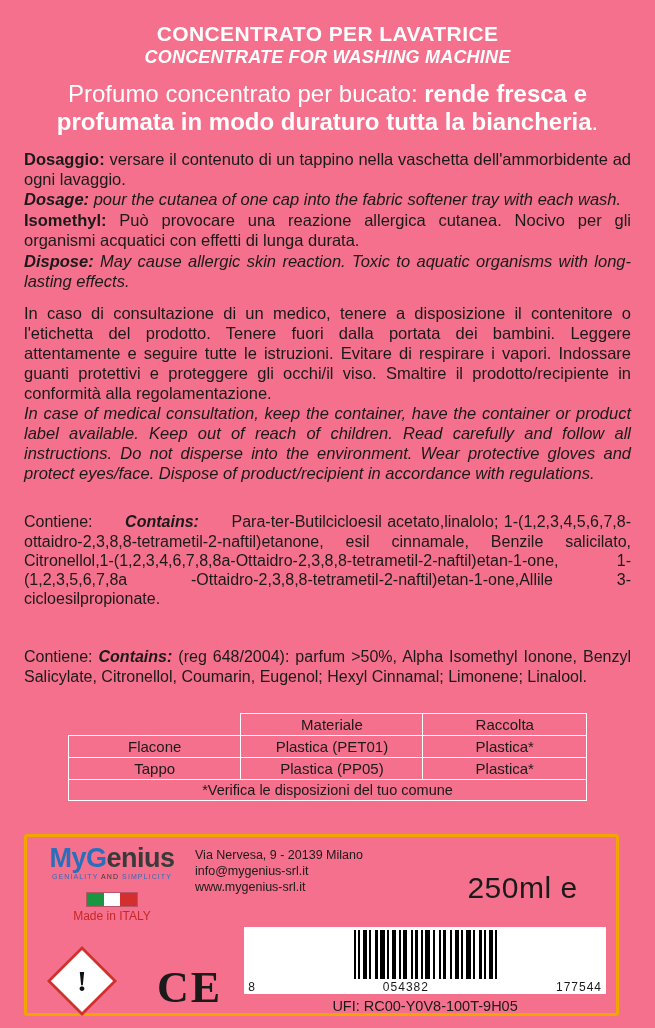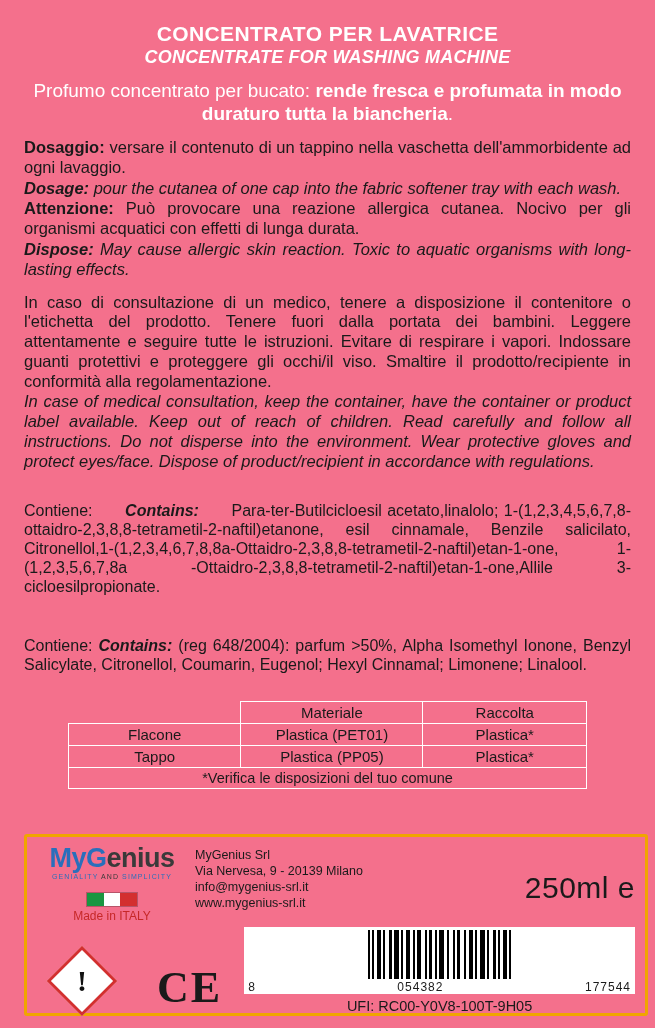--- a/index.html
+++ b/index.html
@@ -28,21 +28,21 @@
   .title-en {
     font-size: 18px;
     font-style: italic;
     font-weight: bold;
     line-height: 1.2;
     margin-top: 1px;
     letter-spacing: 0.2px;
   }
   .claim {
     margin-top: 12px;
-    font-size: 19px;
+    font-size: 24px;
     line-height: 1.18;
     color:#ffffff;
     text-align:center;
   }
   .claim b { font-weight: bold; }
   .claim .light { font-weight: normal; }
 
   .body-text { margin-top: 13px; color:#1a1a1a; }
   .para {
     font-size: 16.5px;
@@ -87,21 +87,21 @@
     font-size: 14.5px;
   }
   .col-a { width: 205px; }
   .col-b { width: 215px; }
   .col-c { width: 192px; }
 
   
   .bottom {
     position: absolute;
     left: 24px;
-    right: 7px;
+    right: 36px;
     bottom: 12px;
     height: 182px;
     background: #f4708c;
     border: 3px solid #f0a500;
     border-radius: 3px;
     padding: 8px 10px 6px 10px;
   }
   .bottom-top { display: flex; align-items: flex-start; }
   .brand { width: 150px; flex: none; text-align:center; }
   .brand .logo {
@@ -135,21 +135,21 @@
     flex: 1;
     font-size: 12.5px;
     line-height: 1.28;
     padding-left: 8px;
     padding-top: 2px;
   }
   .volume {
     width: 185px;
     flex: none;
     font-size: 30px;
-    text-align: right;
+    text-align: center;
     padding-top: 26px;
     padding-left: 18px;
     letter-spacing: 0.5px;
   }
   .bottom-bot {
     display: flex;
     align-items: flex-end;
     margin-top: 4px;
   }
   .hazard {
@@ -220,21 +220,21 @@
     <div class="title-en">CONCENTRATE FOR WASHING MACHINE</div>
   </div>
 
   <div class="claim">
     <span class="light">Profumo concentrato per bucato: </span><b>rende fresca e profumata in modo duraturo tutta la biancheria</b><span class="light">.</span>
   </div>
 
   <div class="body-text">
     <p class="para"><b>Dosaggio:</b><span> versare il contenuto di un tappino nella vaschetta dell'ammorbidente ad ogni lavaggio.</span></p>
     <p class="para en"><b>Dosage:</b><span> pour the cutanea of one cap into the fabric softener tray with each wash.</span></p>
-    <p class="para"><b>Attenzione:</b><span> Può provocare una reazione allergica cutanea. Nocivo per gli organismi acquatici con effetti di lunga durata.</span></p>
+    <p class="para"><b>Isomethyl:</b><span> Può provocare una reazione allergica cutanea. Nocivo per gli organismi acquatici con effetti di lunga durata.</span></p>
     <p class="para en"><b>Dispose:</b><span> May cause allergic skin reaction. Toxic to aquatic organisms with long-lasting effects.</span></p>
 
     <div class="gap"></div>
 
     <p class="para justified">In caso di consultazione di un medico, tenere a disposizione il contenitore o l'etichetta del prodotto. Tenere fuori dalla portata dei bambini. Leggere attentamente e seguire tutte le istruzioni. Evitare di respirare i vapori. Indossare guanti protettivi e proteggere gli occhi/il viso. Smaltire il prodotto/recipiente in conformità alla regolamentazione.</p>
     <p class="para en justified">In case of medical consultation, keep the container, have the container or product label available. Keep out of reach of children. Read carefully and follow all instructions. Do not disperse into the environment. Wear protective gloves and protect eyes/face. Dispose of product/recipient in accordance with regulations.</p>
 
     <div class="gap"></div>
 
     <p class="contains-block"><b>Contiene:</b>&nbsp;&nbsp;&nbsp;&nbsp;&nbsp;&nbsp;<i>Contains:</i>&nbsp;&nbsp;&nbsp;&nbsp;&nbsp;&nbsp;<span>Para-ter-Butilcicloesil acetato,linalolo; 1-(1,2,3,4,5,6,7,8-ottaidro-2,3,8,8-tetrametil-2-naftil)etanone, esil cinnamale, Benzile salicilato, Citronellol,1-(1,2,3,4,6,7,8,8a-Ottaidro-2,3,8,8-tetrametil-2-naftil)etan-1-one,   1-(1,2,3,5,6,7,8a  -Ottaidro-2,3,8,8-tetrametil-2-naftil)etan-1-one,Allile 3-cicloesilpropionate.</span></p>
@@ -278,21 +278,20 @@
         </div>
         <div class="flag">
           <span class="green"></span>
             <span class="white"></span>
             <span class="red"></span>
         </div>
         <div class="made">Made in ITALY</div>
       </div>
 
       <div class="company">
-        <div>MyGenius Srl</div>
         <div>Via Nervesa, 9 - 20139 Milano</div>
         <div>info@mygenius-srl.it</div>
         <div>www.mygenius-srl.it</div>
       </div>
 
       <div class="volume">250ml e</div>
     </div>
 
     <div class="bottom-bot">
       <div class="hazard">

